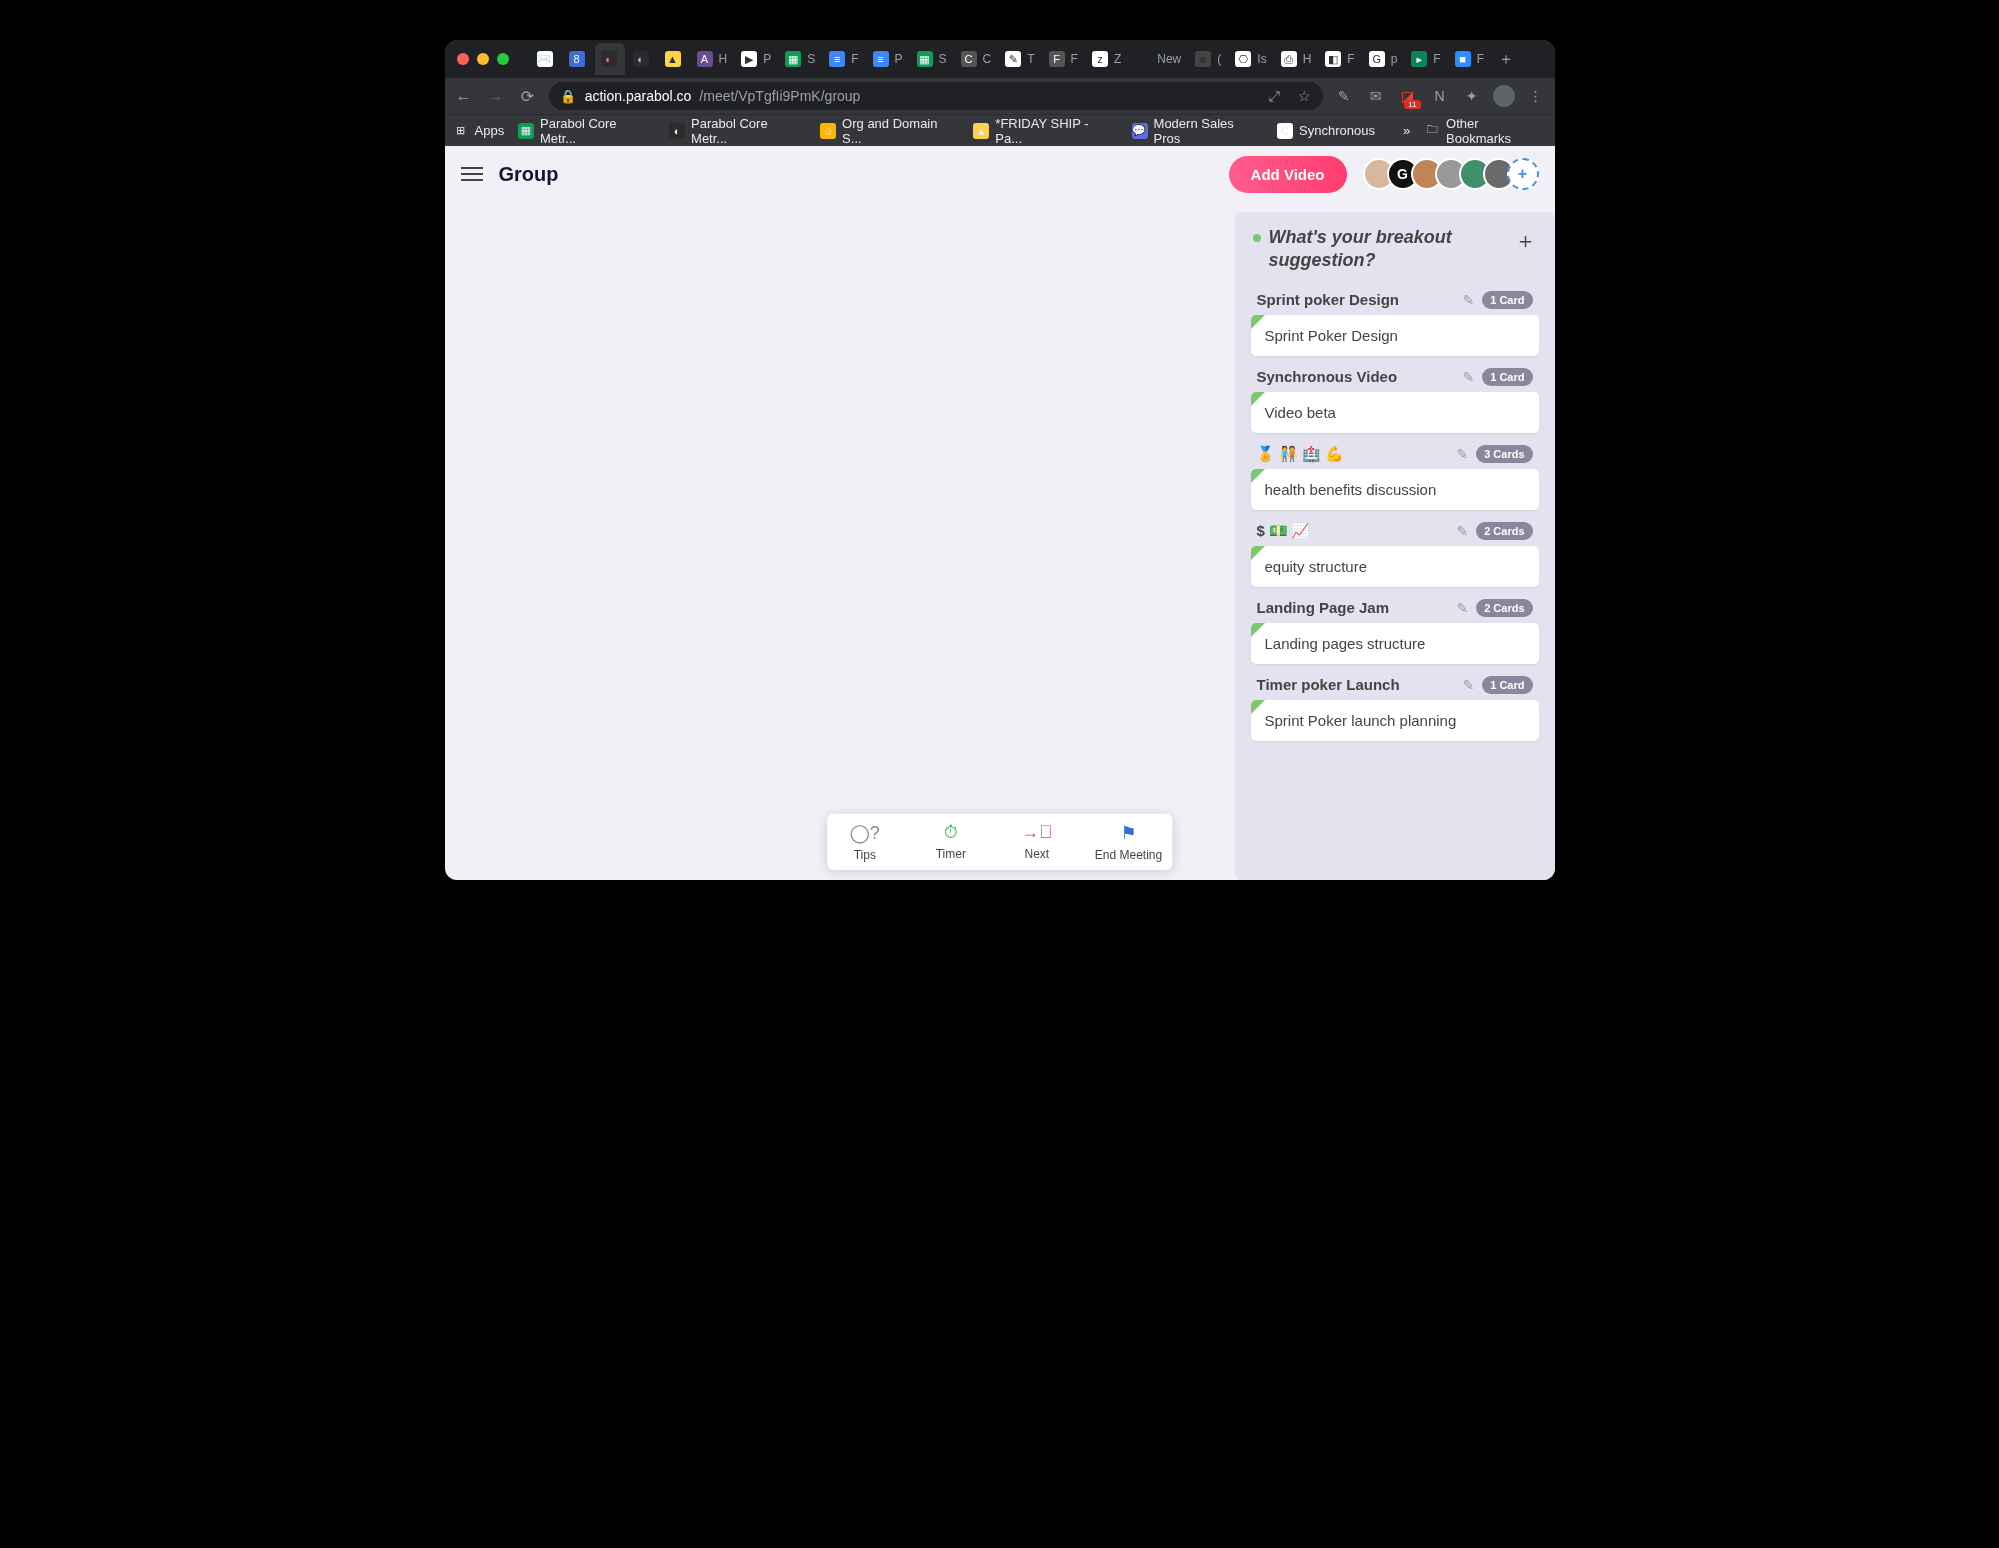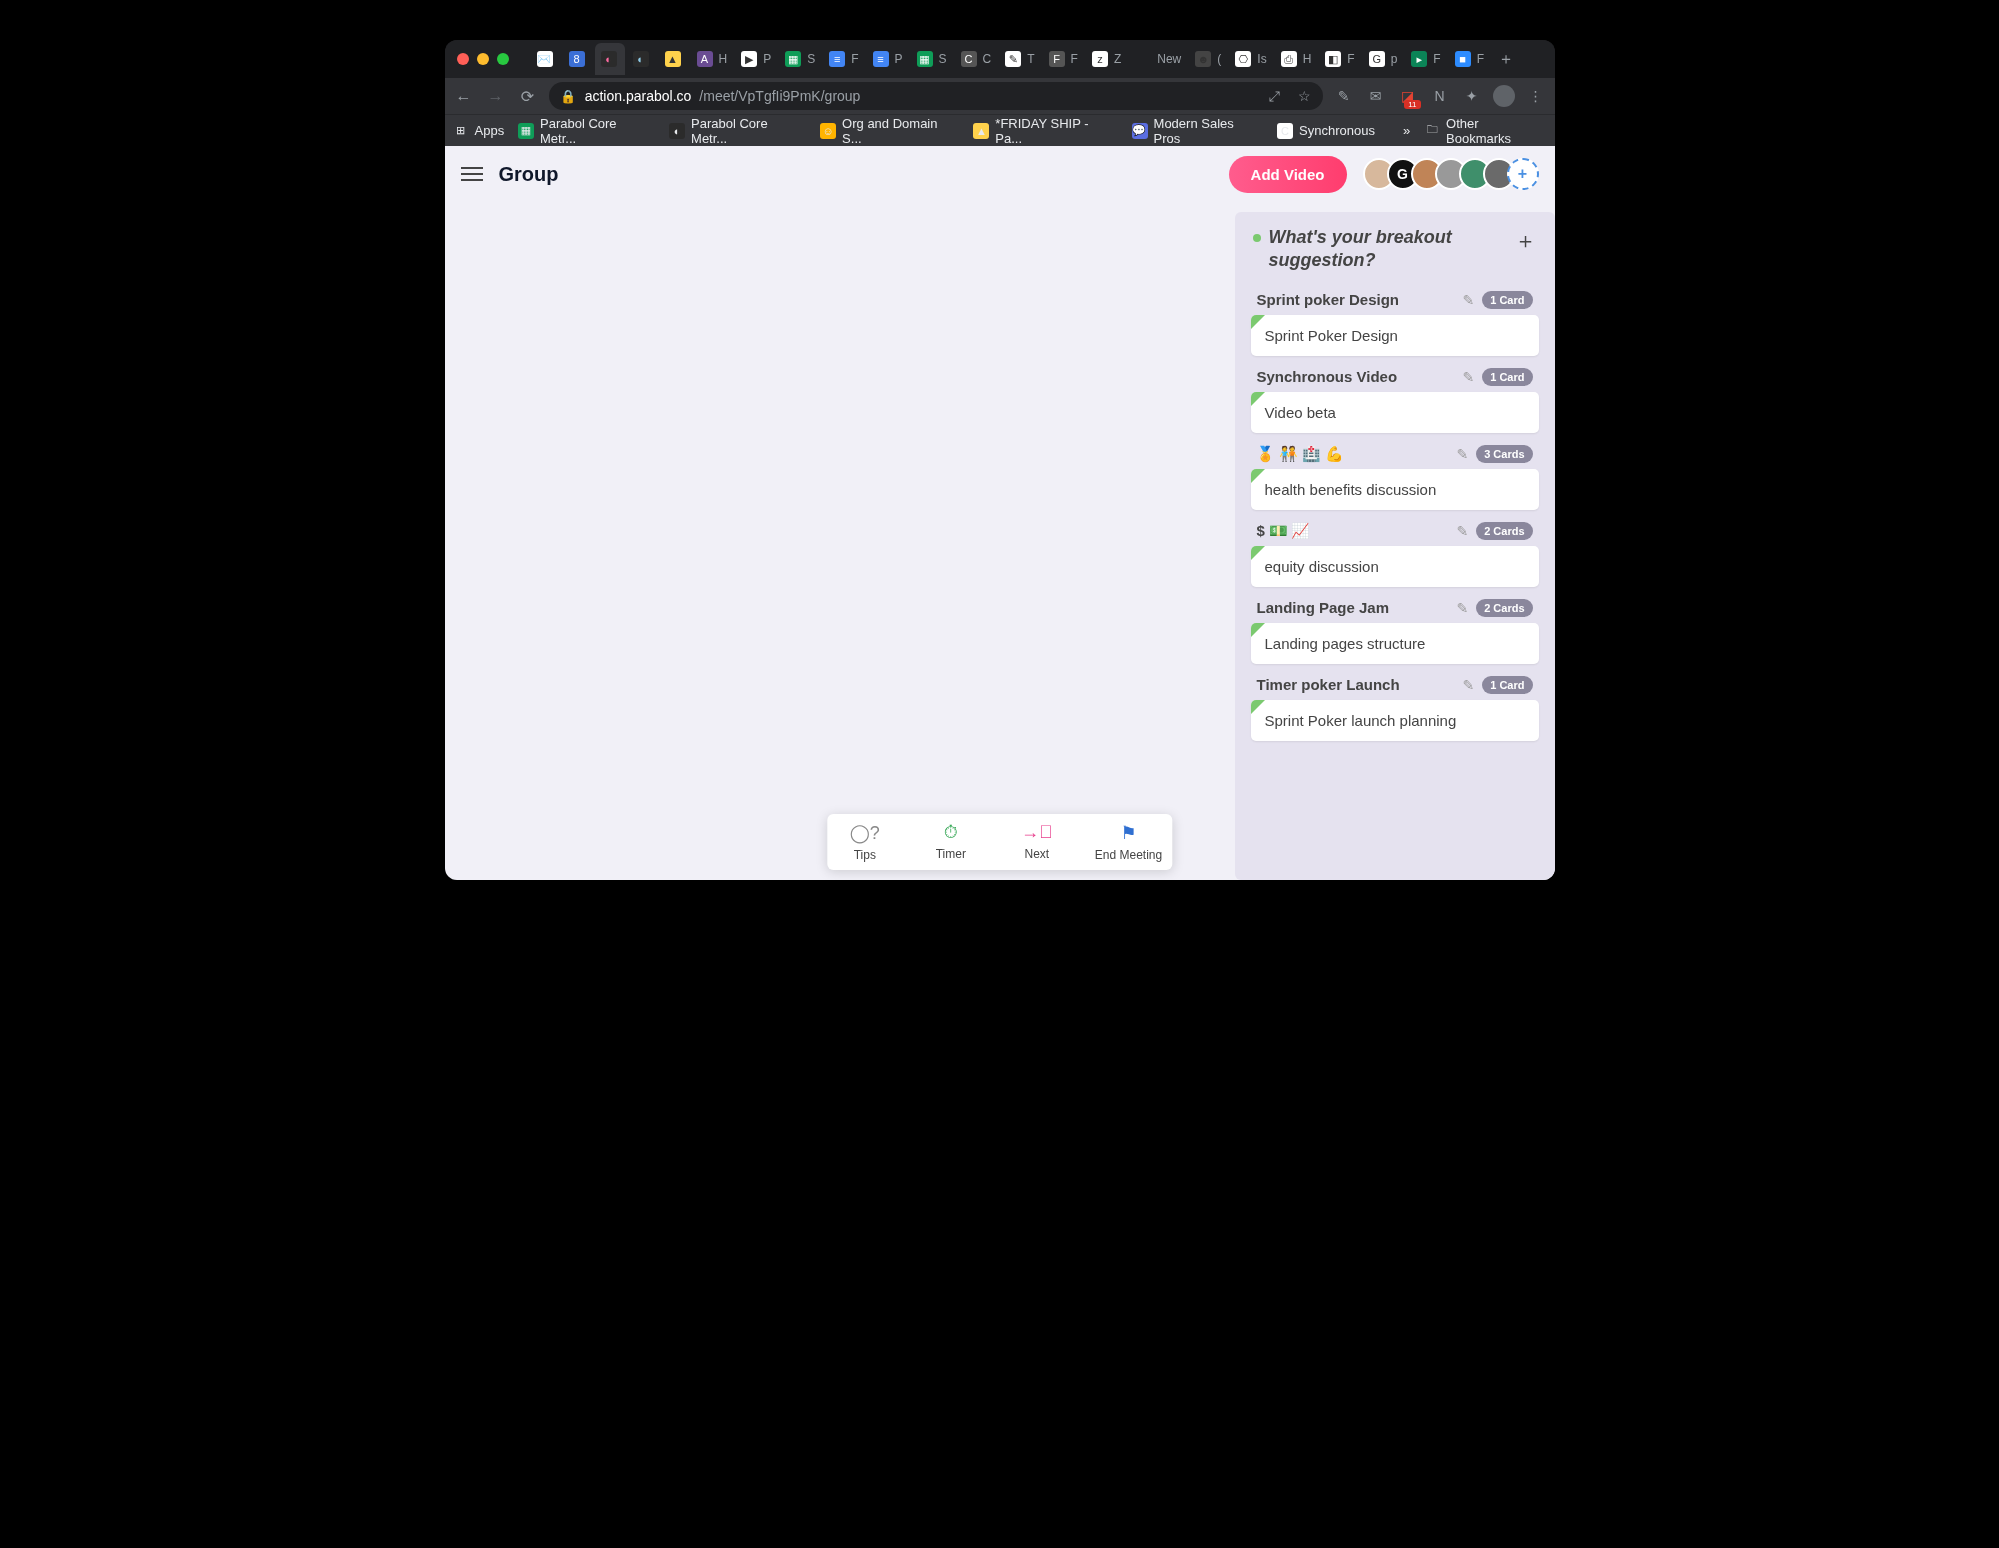--- a/index.html
+++ b/index.html
@@ -459,21 +459,21 @@
                 <div class="shadow-card s2"></div>
               </div>
             </div>
             <div class="group">
               <div class="group-head">
                 <div class="group-name">$ 💵 📈</div>
                 <span class="edit-icon">✎</span>
                 <span class="card-count">2 Cards</span>
               </div>
               <div class="card-stack">
-                <div class="card">equity discussion</div>
+                <div class="card">equity structure</div>
                 <div class="shadow-card s1"></div>
               </div>
             </div>
             <div class="group">
               <div class="group-head">
                 <div class="group-name">Landing Page Jam</div>
                 <span class="edit-icon">✎</span>
                 <span class="card-count">2 Cards</span>
               </div>
               <div class="card-stack">

